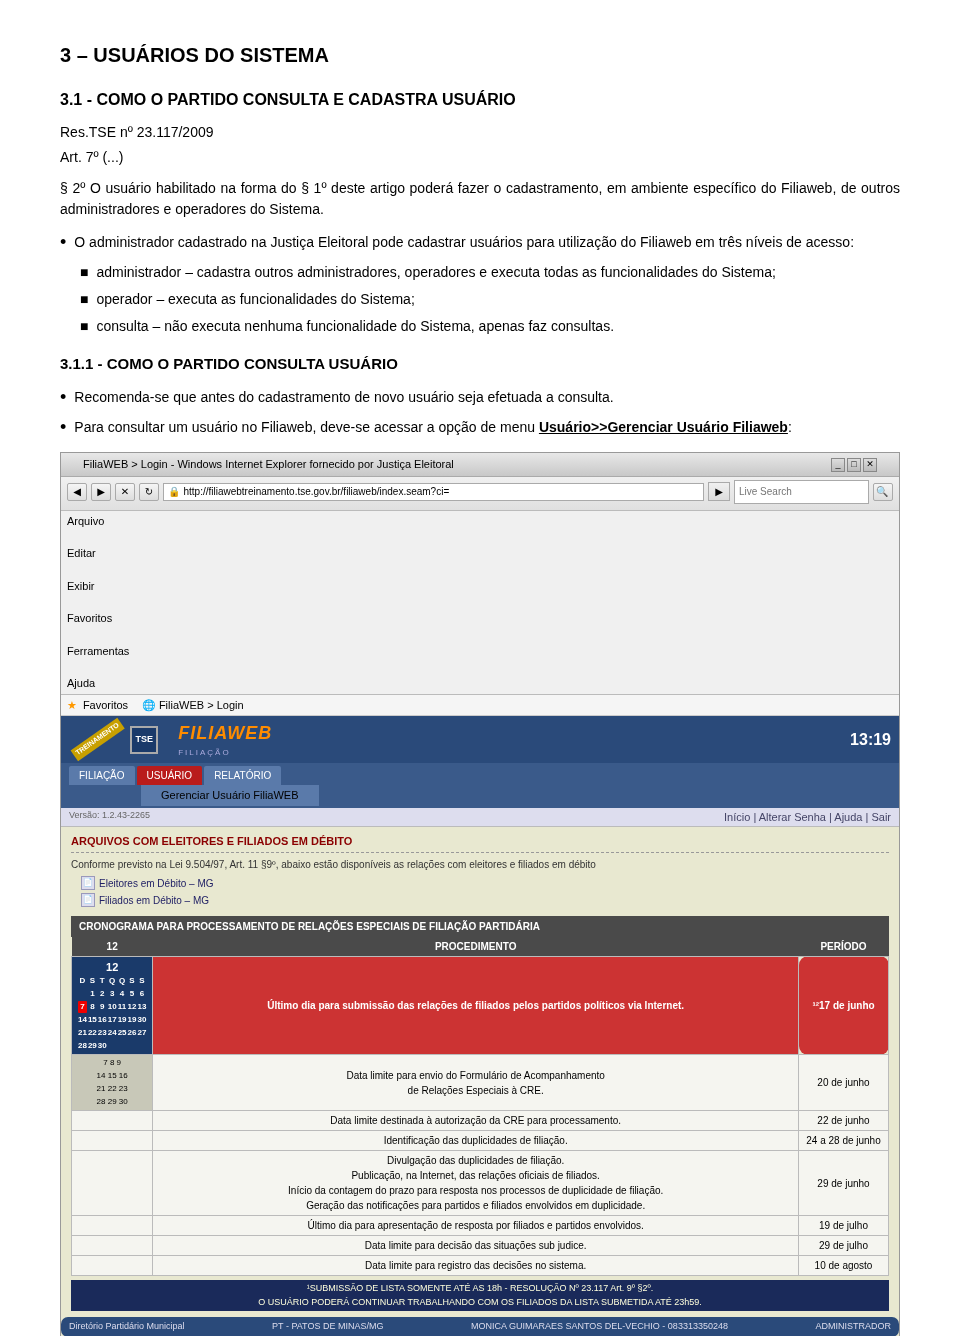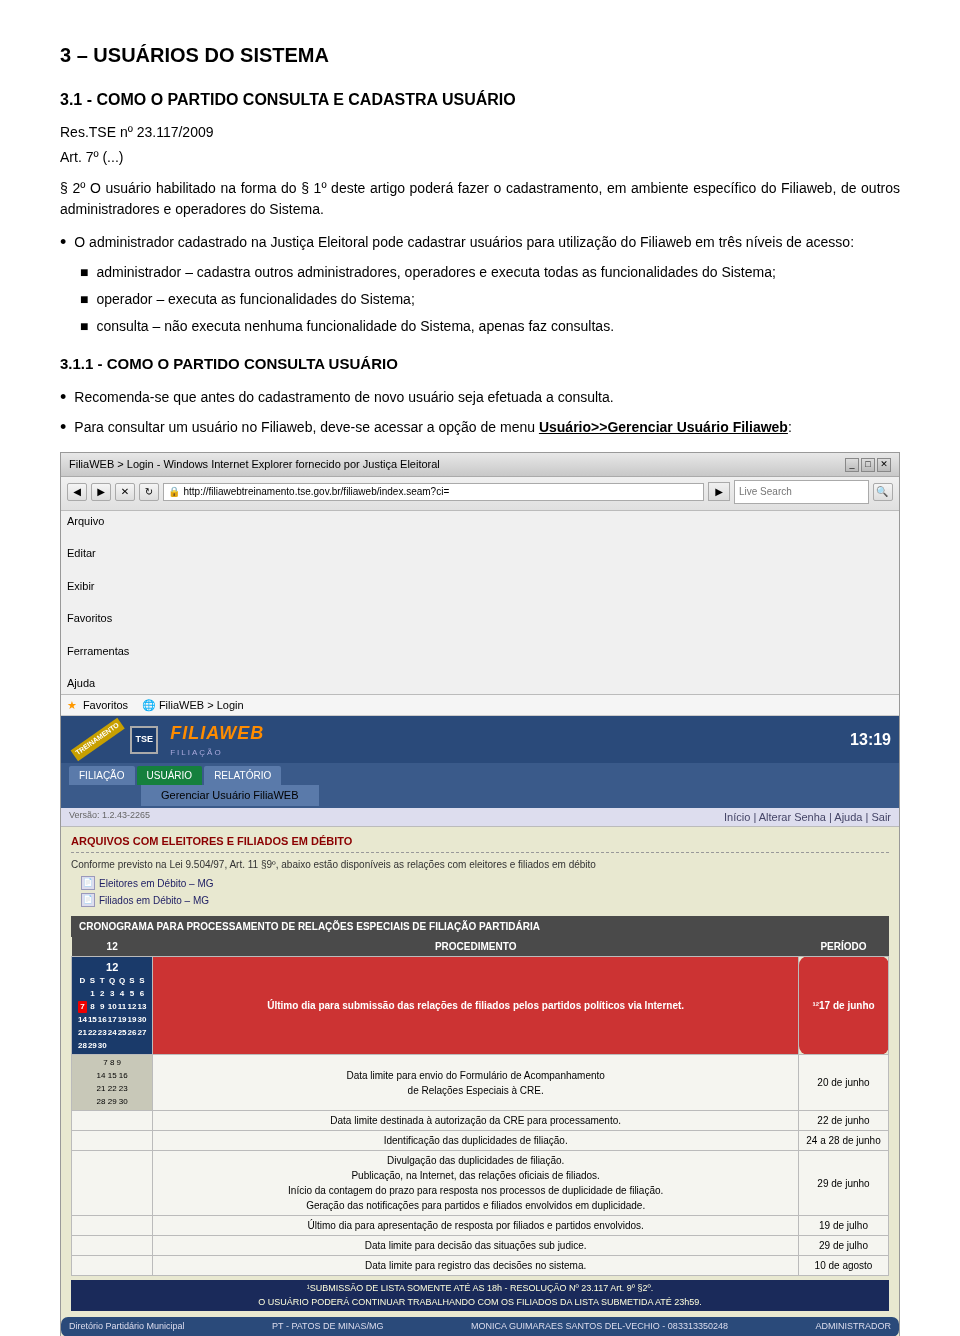--- a/index.html
+++ b/index.html
@@ -75,21 +75,21 @@
     }
 
     
     .browser-screenshot {
       border: 1px solid #999;
       margin: 14px 0 16px 0;
       font-size: 11px;
     }
     .browser-titlebar {
       background: linear-gradient(to bottom, #e8e8e8, #c8c8c8);
-      padding: 3px 8px;
+      padding: 3px 22px;
       display: flex;
       align-items: center;
       justify-content: space-between;
       border-bottom: 1px solid #aaa;
     }
     .browser-title-text {
       font-size: 11px;
       color: #000;
     }
     .browser-controls {
@@ -199,21 +199,21 @@
     }
     .nav-tab {
       background: #5a7aaa;
       color: #fff;
       padding: 2px 10px;
       font-size: 10px;
       cursor: pointer;
       border-radius: 2px 2px 0 0;
     }
     .nav-tab.active {
-      background: #15803d;
+      background: #b91c1c;
     }
 
     .filiaweb-body {
       background: #e8e8d0;
       padding: 6px 10px;
       min-height: 380px;
     }
     .section-header {
       color: #8b0000;
       font-size: 11px;
@@ -416,21 +416,21 @@
     </div>
 
     <div class="filiaweb-content">
 
       <div class="filiaweb-header">
         <div class="filiaweb-logo">
           <div style="position:relative; display:inline-block;">
             <span style="background:#c8a000; color:#fff; font-size:7px; font-weight:bold; padding:1px 3px; display:block; transform:rotate(-35deg); margin-bottom:2px;">TREINAMENTO</span>
           </div>
           <div>
-            <div style="display:flex; align-items:center; gap:12px;">
+            <div style="display:flex; align-items:center; gap:20px;">
               <span style="width:28px; height:28px; background:#1a3a6a; border:2px solid #aaa; display:flex; align-items:center; justify-content:center; font-size:9px; color:#fff; font-weight:bold;">TSE</span>
               <div>
                 <div style="font-size:18px; font-weight:bold; color:#ff8c00; font-style:italic; letter-spacing:1px;">FILIAWEB</div>
                 <div style="font-size:8px; color:#aad; letter-spacing:2px;">FILIAÇÃO</div>
               </div>
             </div>
           </div>
         </div>
         <div style="font-size:16px; font-weight:bold; color:#fff;">13:19</div>
       </div>

